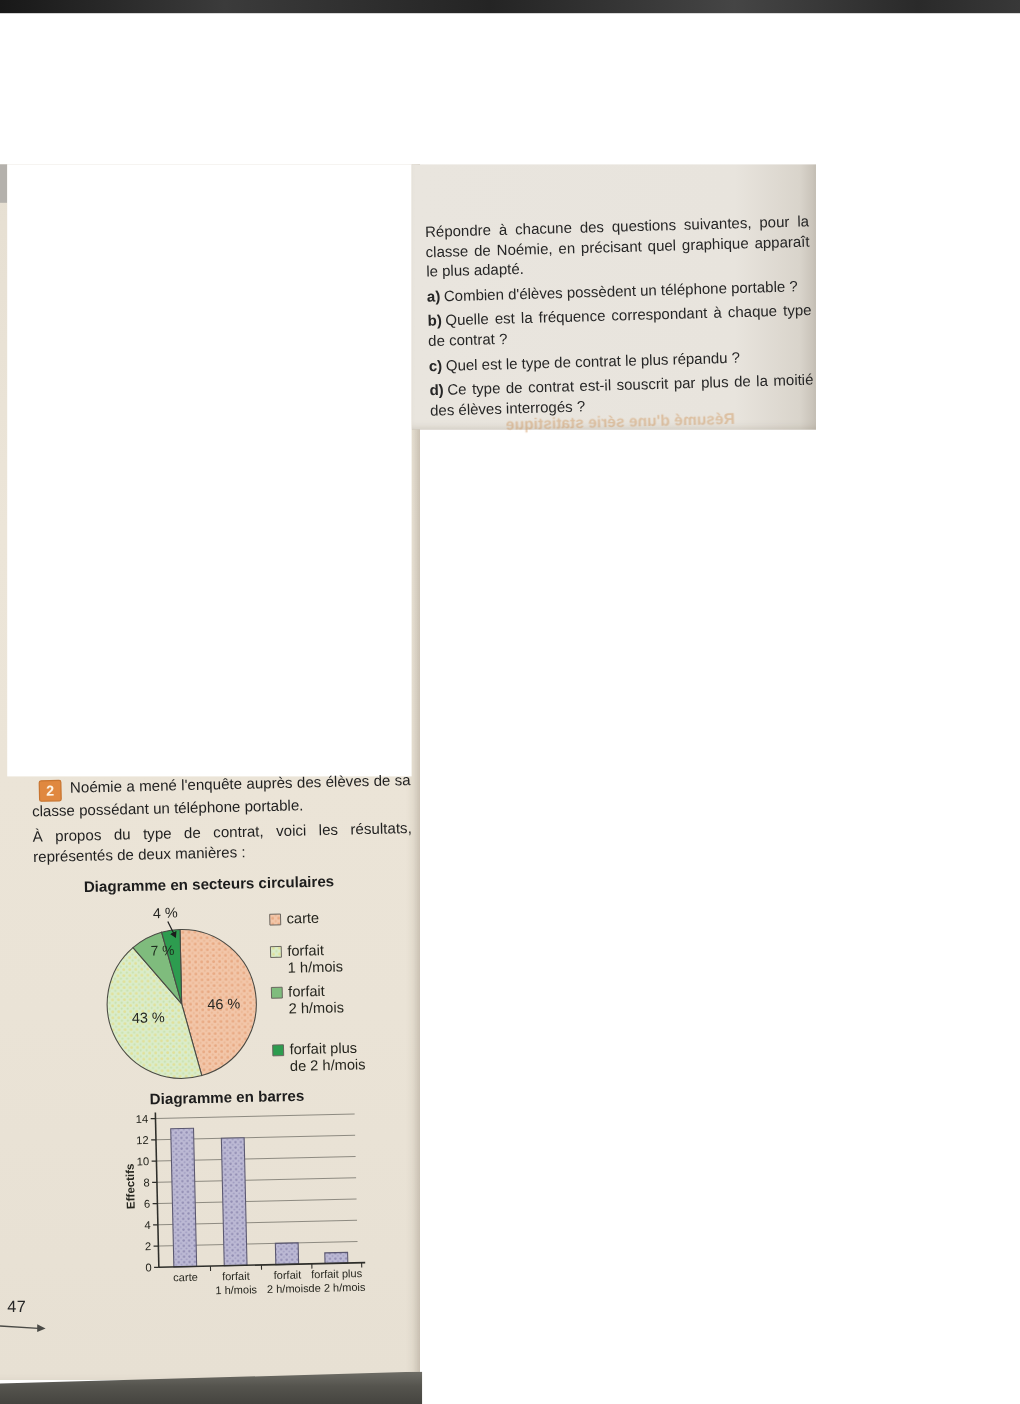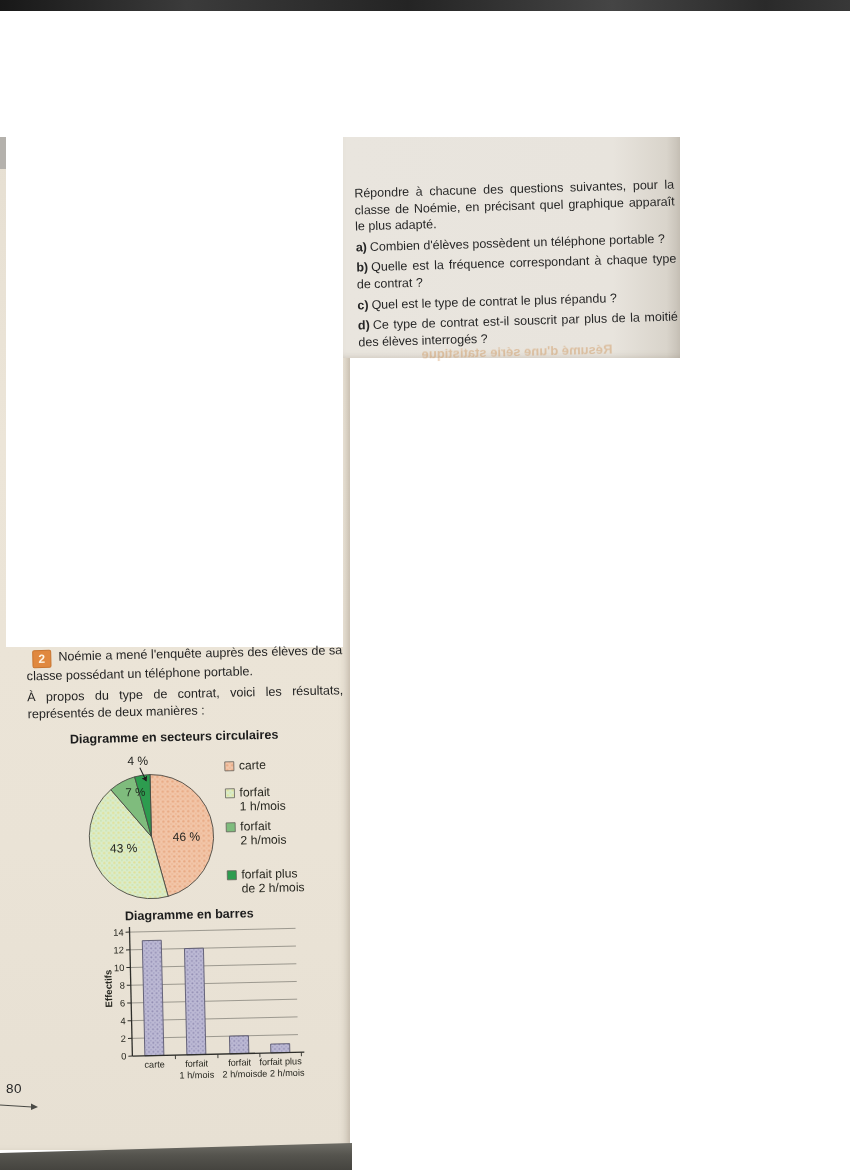--- a/index.html
+++ b/index.html
@@ -184,21 +184,21 @@
           <text x="179" y="154.5" font-size="9.2" fill="#26261f" text-anchor="middle">1 h/mois</text>
           <text x="222" y="143" font-size="9.2" fill="#26261f" text-anchor="middle">forfait</text>
           <text x="222" y="154.5" font-size="9.2" fill="#26261f" text-anchor="middle">2 h/mois</text>
           <text x="263" y="143" font-size="9.2" fill="#26261f" text-anchor="middle">forfait plus</text>
           <text x="263" y="154.5" font-size="9.2" fill="#26261f" text-anchor="middle">de 2 h/mois</text>
         </g>
       <text x="96" y="63" font-size="9.6" font-weight="bold" fill="#26261f" text-anchor="middle" transform="rotate(-90 96 63)">Effectifs</text>
     </svg>
   </div>
 
-  <div class="page-num">80</div>
+  <div class="page-num">47</div>
   <svg class="page-arrow" width="50" height="12">
     <line x1="0" y1="6" x2="32" y2="8" stroke="#4a4a46" stroke-width="1.2"></line>
     <path d="M31,4.5 L38,8 L31,11 Z" fill="#4a4a46"></path>
   </svg>
 </div>
 
 <div class="right-scan">
   <div class="q-content">
     <p class="q-intro">Répondre à chacune des questions suivantes, pour la classe de Noémie, en précisant quel graphique apparaît le plus adapté.</p>
     <p class="q-item"><b>a)</b><span>Combien d'élèves possèdent un téléphone portable ?</span></p>

